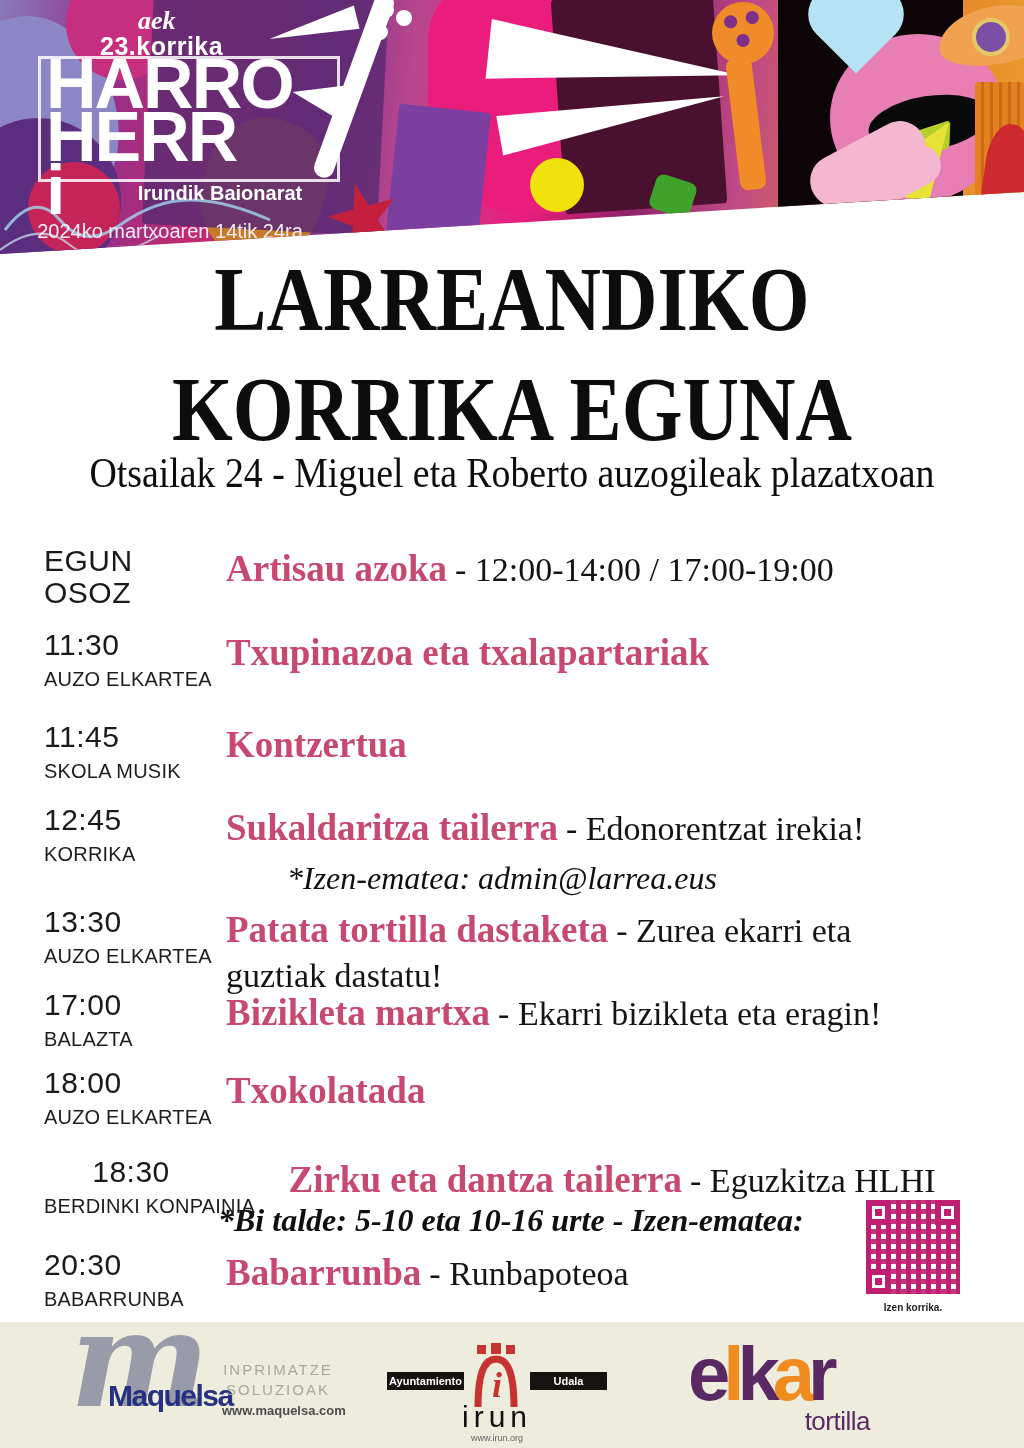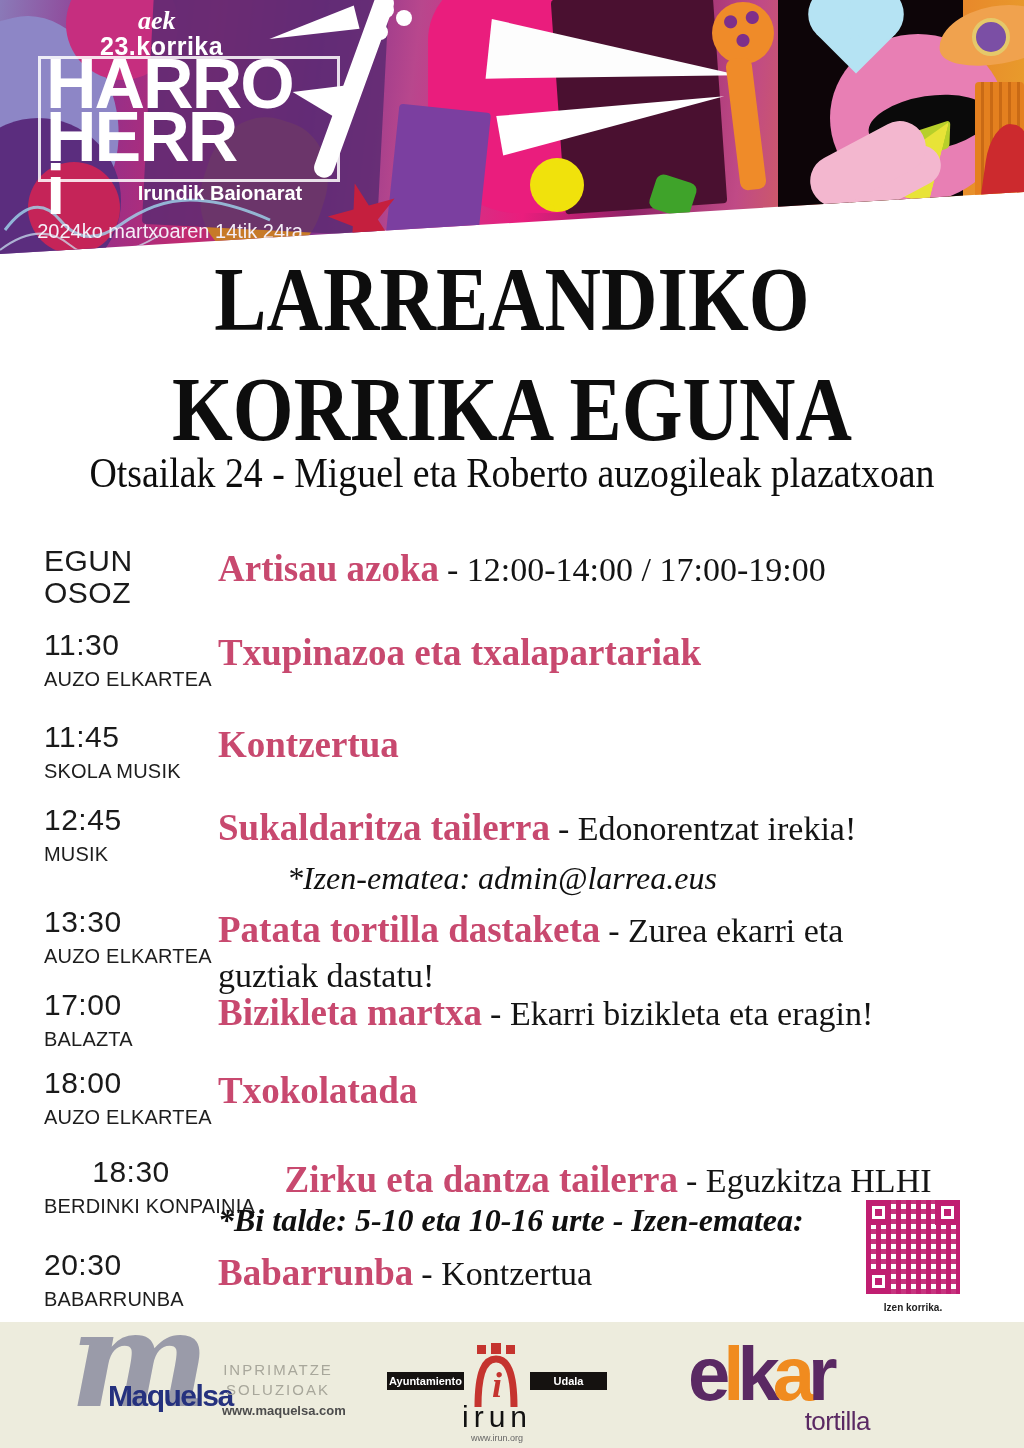--- a/index.html
+++ b/index.html
@@ -73,21 +73,21 @@
             font-family:"Liberation Serif",serif;font-weight:400;font-size:42px;line-height:1.1;
             transform:scaleX(.9);transform-origin:center;white-space:nowrap;color:#0d0d0d;}
 
   
   .row{position:absolute;left:0;width:1024px;display:flex;align-items:flex-start;}
   .r1{top:545px;} .r2{top:629px;} .r3{top:721px;} .r4{top:804px;} .r5{top:906px;}
   .r6{top:989px;} .r7{top:1067px;} .r8{top:1156px;text-align:center;} .r9{top:1249px;}
   .t-col{width:218px;padding-left:44px;box-sizing:border-box;flex:none;}
   .time{font:500 30px/1.05 "Liberation Sans",sans-serif;color:#1a1a1a;letter-spacing:.5px;}
   .place{font:400 20px/1.2 "Liberation Sans",sans-serif;color:#1d1d1d;margin-top:6px;letter-spacing:.2px;white-space:nowrap;}
-  .e-col{flex:1;padding-right:26px;font-family:"Liberation Serif",serif;line-height:1.3;}
+  .e-col{flex:1;padding-right:26px;font-family:"Liberation Serif",serif;line-height:1.3;margin-left:8px;}
   .e-col.narrow{max-width:700px;}
   .etitle{color:#c8496f;font-weight:700;font-size:37px;}
   .edetail{color:#141414;font-weight:400;font-size:34px;margin-left:8px;}
   .snote{position:absolute;font-family:"Liberation Serif",serif;color:#101010;white-space:nowrap;}
   .note1{left:287px;top:860px;font-style:italic;font-weight:400;font-size:32px;}
   .note2{left:218px;top:1202px;font-style:italic;font-weight:700;font-size:32px;}
 
   
   .qr-box{position:absolute;left:866px;top:1200px;width:94px;height:94px;
       background:repeating-linear-gradient(0deg,rgba(192,30,113,.9) 0 5px,transparent 5px 10px),
@@ -197,21 +197,21 @@
     <div class="t-col">
       <div class="time">11:45</div>
       <div class="place">SKOLA MUSIK</div>
     </div>
     <div class="e-col"><span class="etitle">Kontzertua</span></div>
   </div>
 
   <div class="row r4">
     <div class="t-col">
       <div class="time">12:45</div>
-      <div class="place">MUSIK</div>
+      <div class="place">KORRIKA</div>
     </div>
     <div class="e-col"><span class="etitle">Sukaldaritza tailerra</span><span class="edetail">- Edonorentzat irekia!</span></div>
   </div>
   <div class="snote note1">*Izen-ematea: admin@larrea.eus</div>
 
   <div class="row r5">
     <div class="t-col">
       <div class="time">13:30</div>
       <div class="place">AUZO ELKARTEA</div>
     </div>
@@ -241,21 +241,21 @@
     </div>
     <div class="e-col"><span class="etitle">Zirku eta dantza tailerra</span><span class="edetail">- Eguzkitza HLHI</span></div>
   </div>
   <div class="snote note2">*Bi talde: 5-10 eta 10-16 urte  - Izen-ematea:</div>
 
   <div class="row r9">
     <div class="t-col">
       <div class="time">20:30</div>
       <div class="place">BABARRUNBA</div>
     </div>
-    <div class="e-col"><span class="etitle">Babarrunba</span><span class="edetail">- Kontzertua</span></div>
+    <div class="e-col"><span class="etitle">Babarrunba</span><span class="edetail">- Runbapoteoa</span></div>
   </div>
 
   <div class="qr-box">
     <div class="fp fp-tl"></div>
     <div class="fp fp-tr"></div>
     <div class="fp fp-bl"></div>
   </div>
   <div class="qr-caption">Izen korrika.</div>
 
   <div class="footer"></div>

